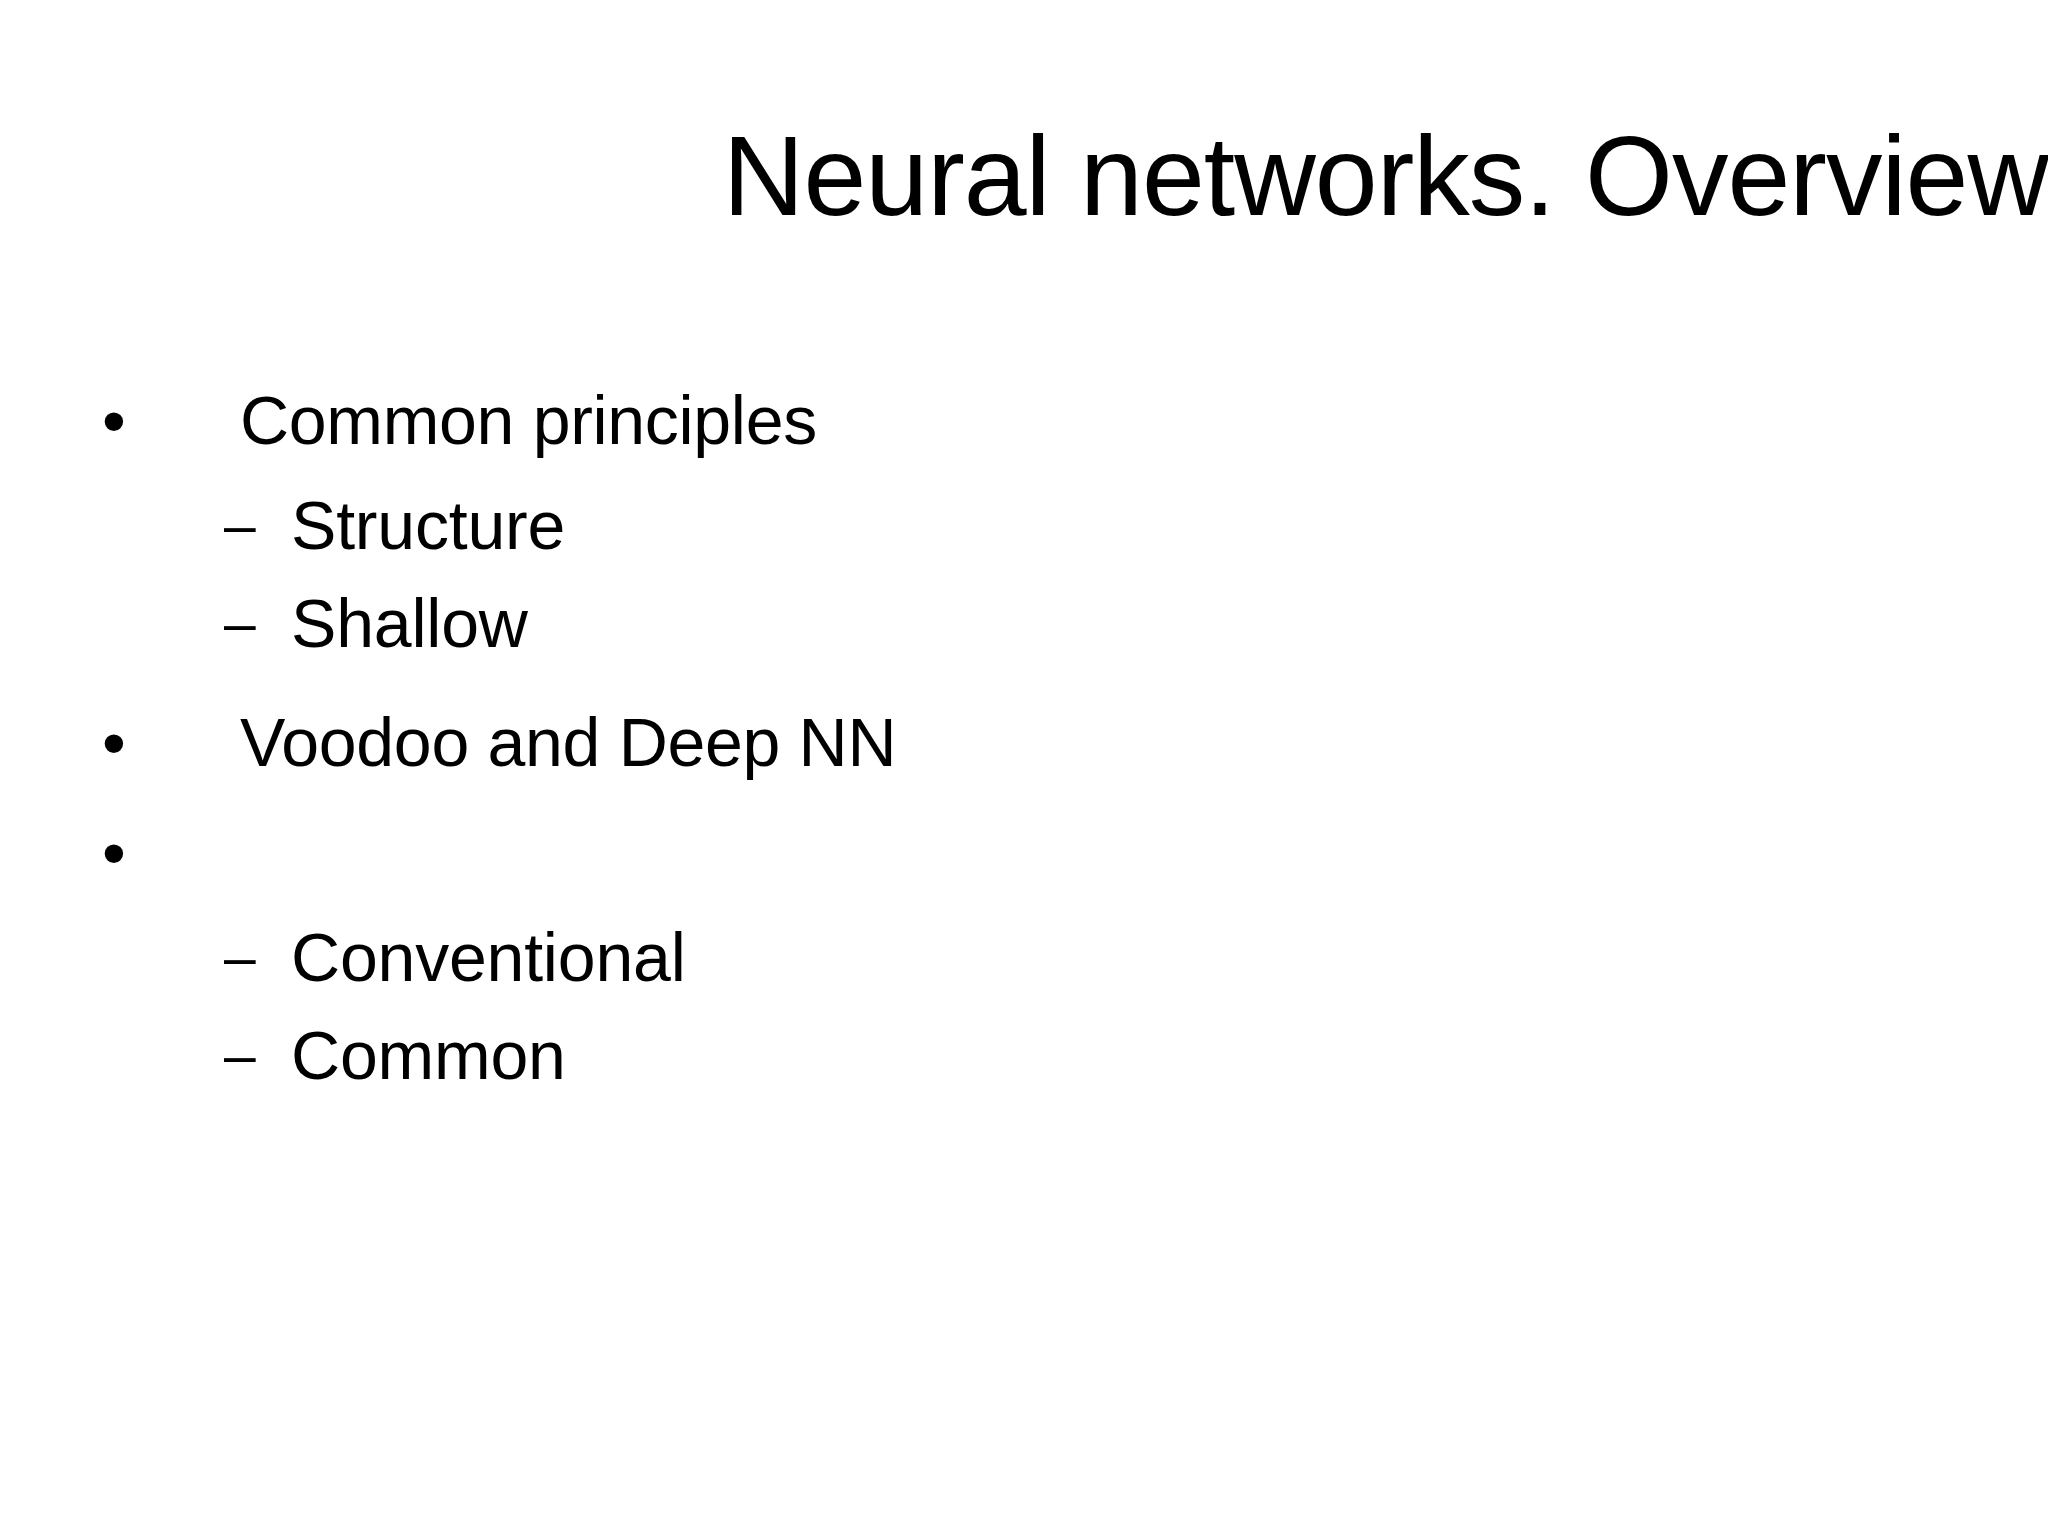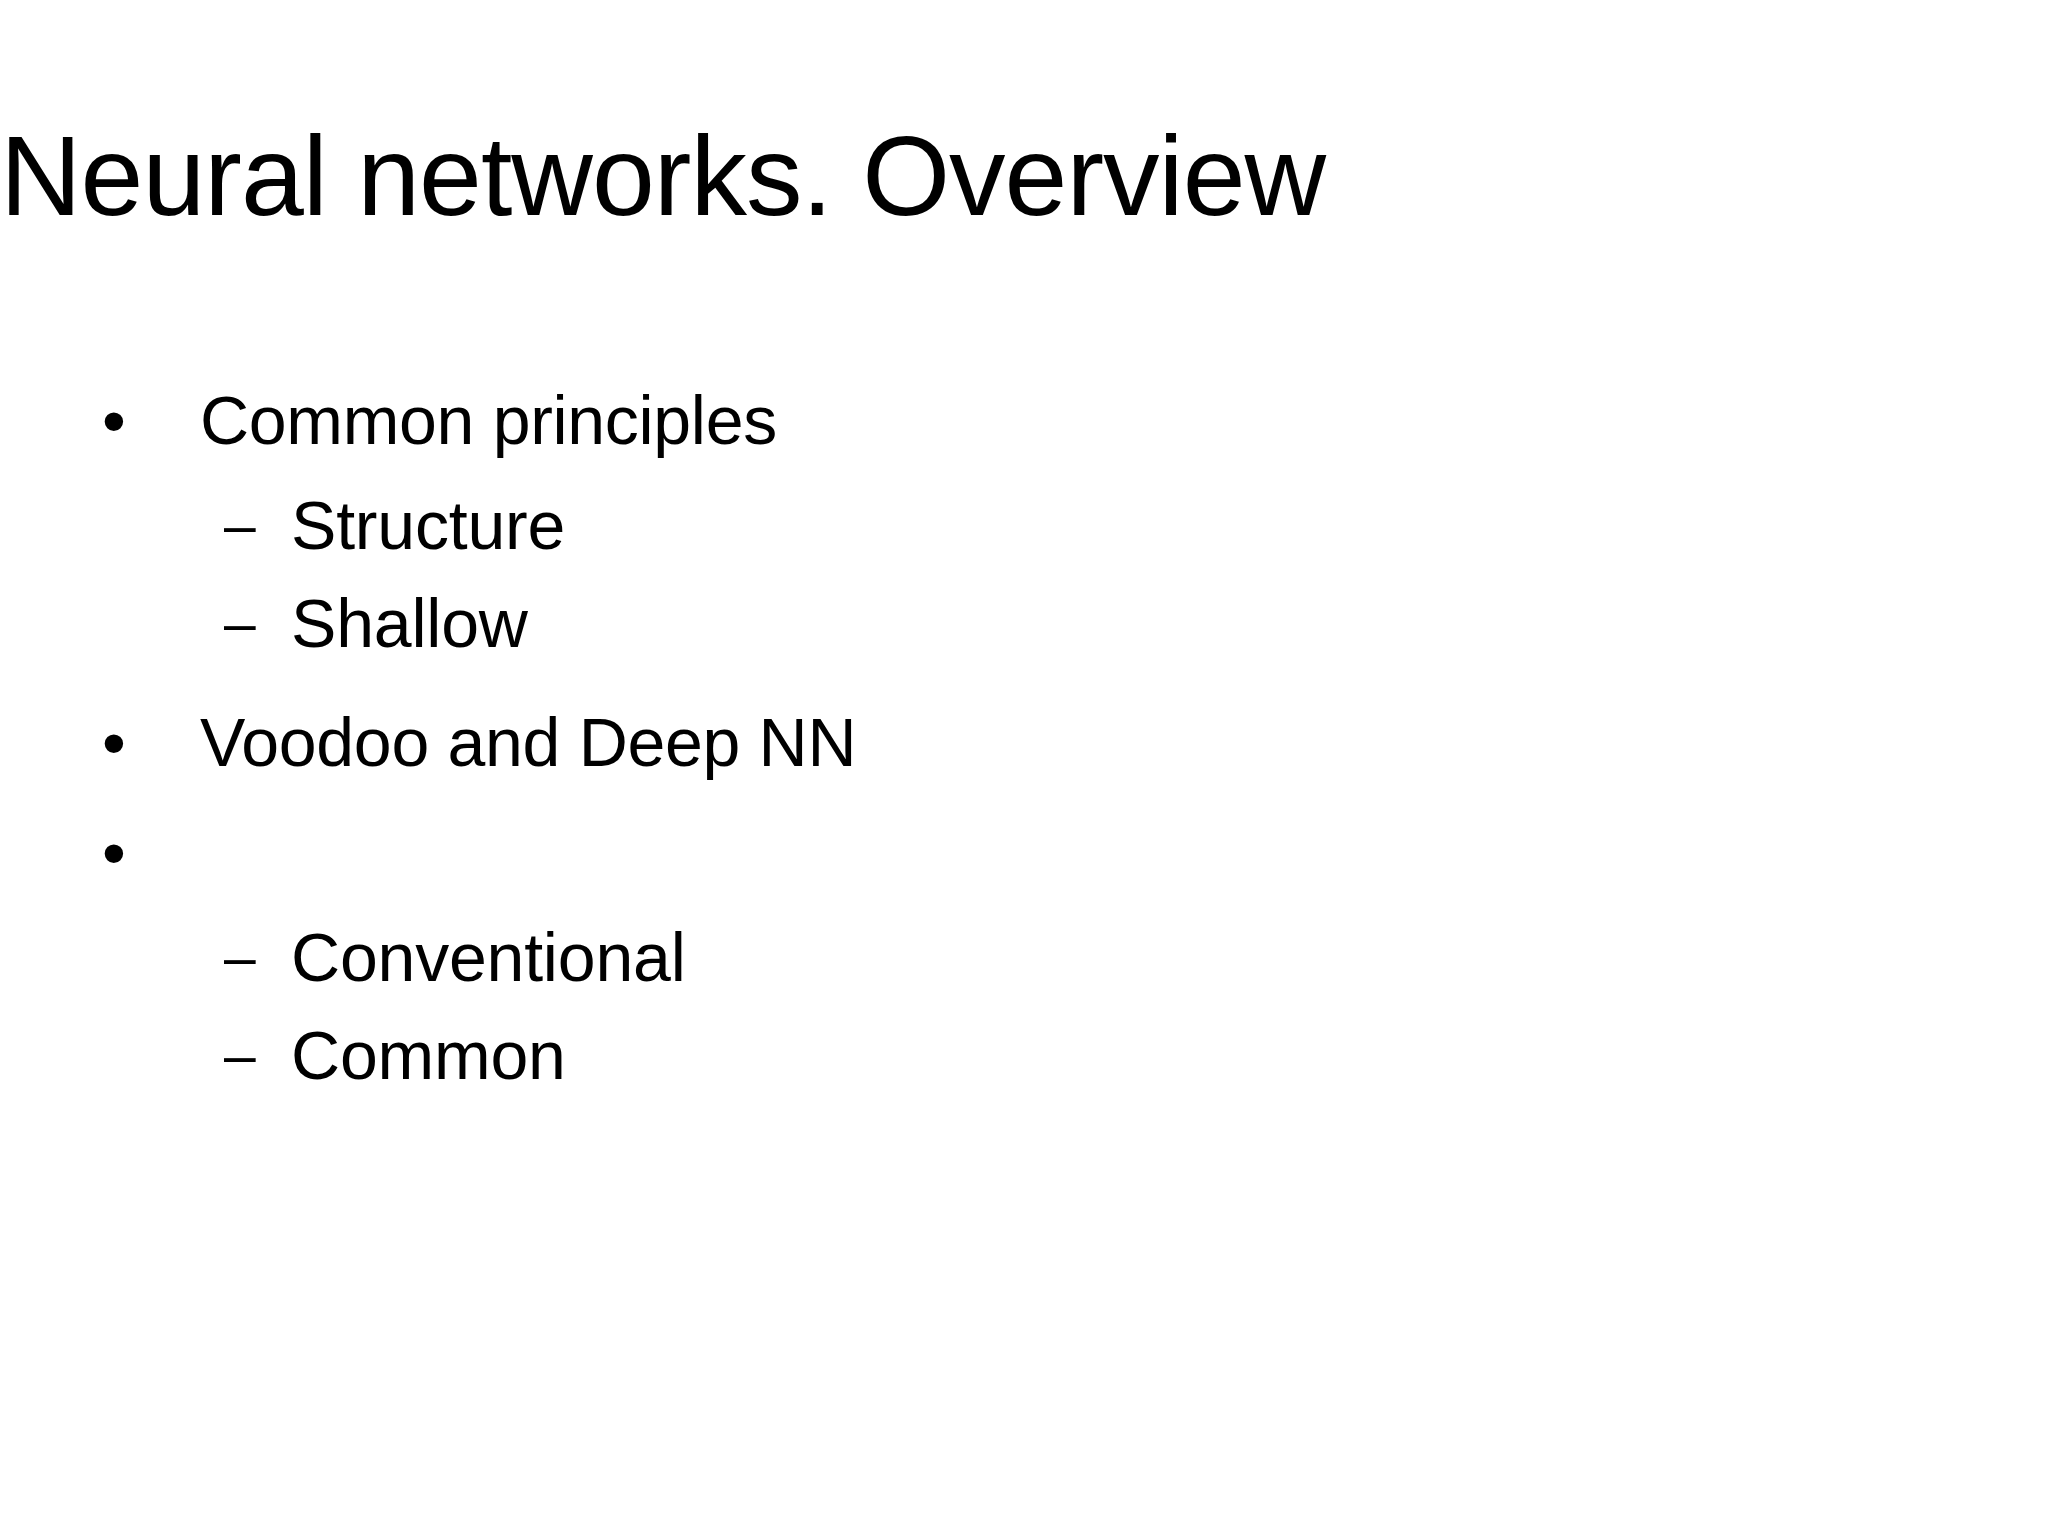--- a/index.html
+++ b/index.html
@@ -24,21 +24,21 @@
   }
 
   
   .slide-title {
     position: absolute;
     left: 0;
     right: 0;
     top: 96px;
     height: 160px;
     line-height: 160px;
-    text-align: left;
+    text-align: right;
     font-family: "Liberation Sans", sans-serif;
     font-size: 113px;
     font-weight: 400;
     color: #000000;
     letter-spacing: -1px;
     white-space: nowrap;
   }
 
   
   .content-body {
@@ -76,20 +76,21 @@
   .level-1 .bullet-marker {
     width: 98px;
     padding-left: 6px;
     font-size: 68px;
     line-height: 96px;
   }
   .level-1 .bullet-text {
     font-size: 68px;
     line-height: 96px;
     letter-spacing: -0.3px;
+    margin-left: 40px;
   }
 
   
   .level-2 {
     margin-left: 128px;
     margin-bottom: 12px;
   }
   .level-2 .bullet-marker {
     width: 67px;
     font-size: 57px;

